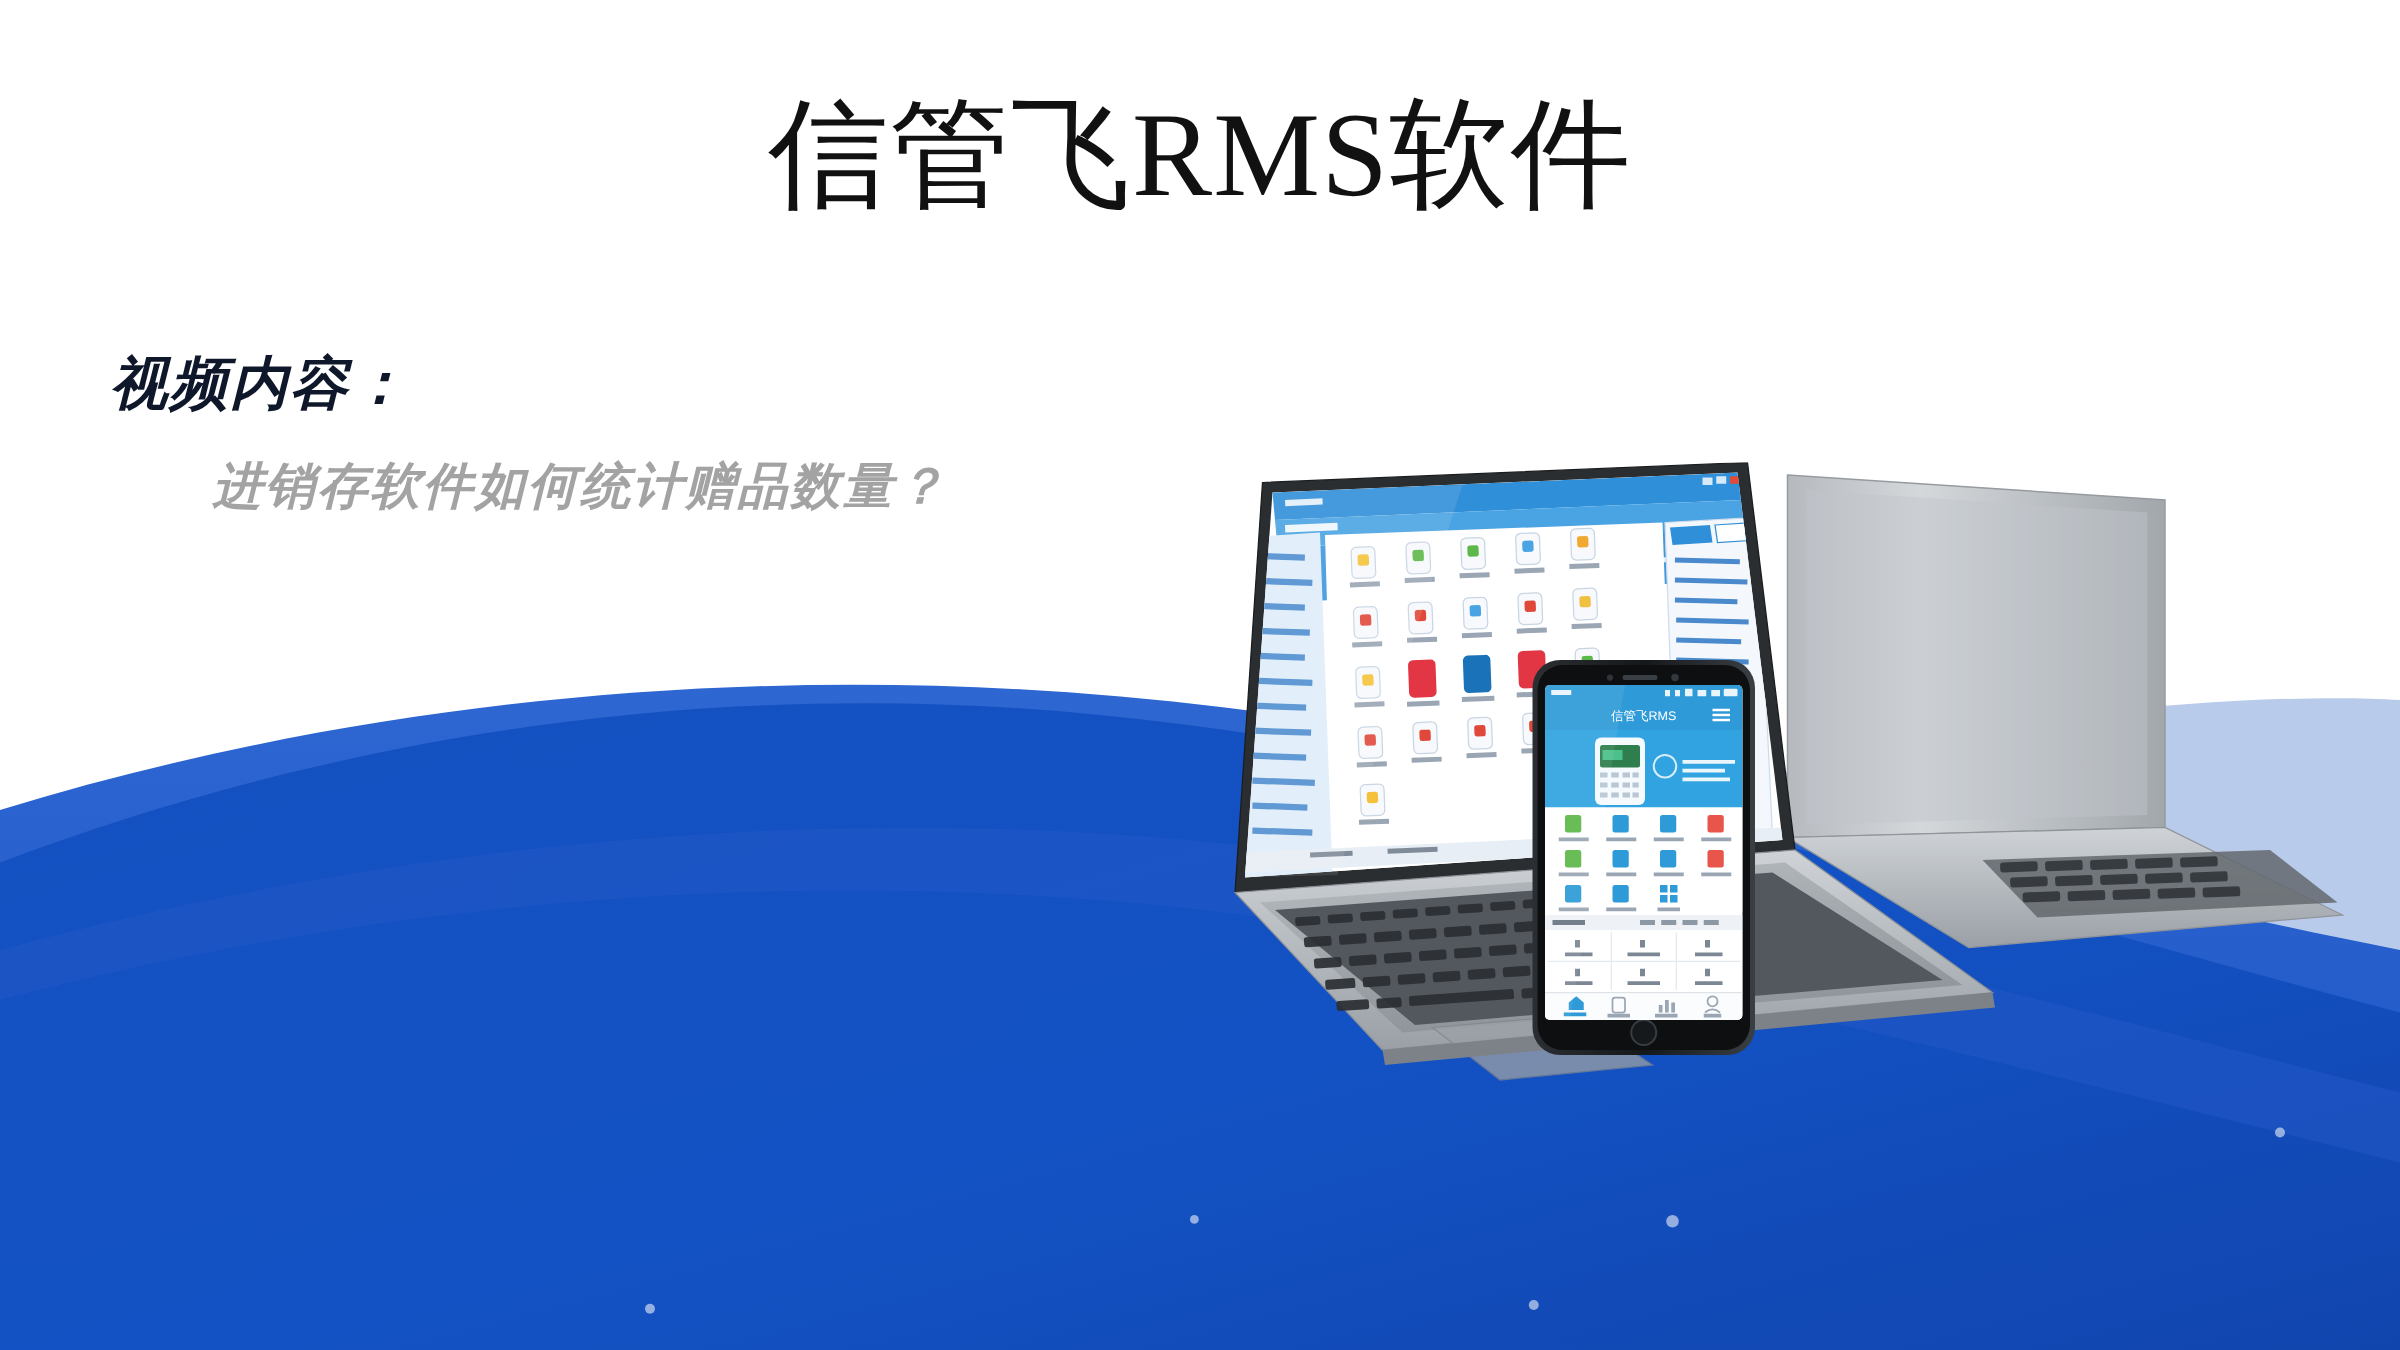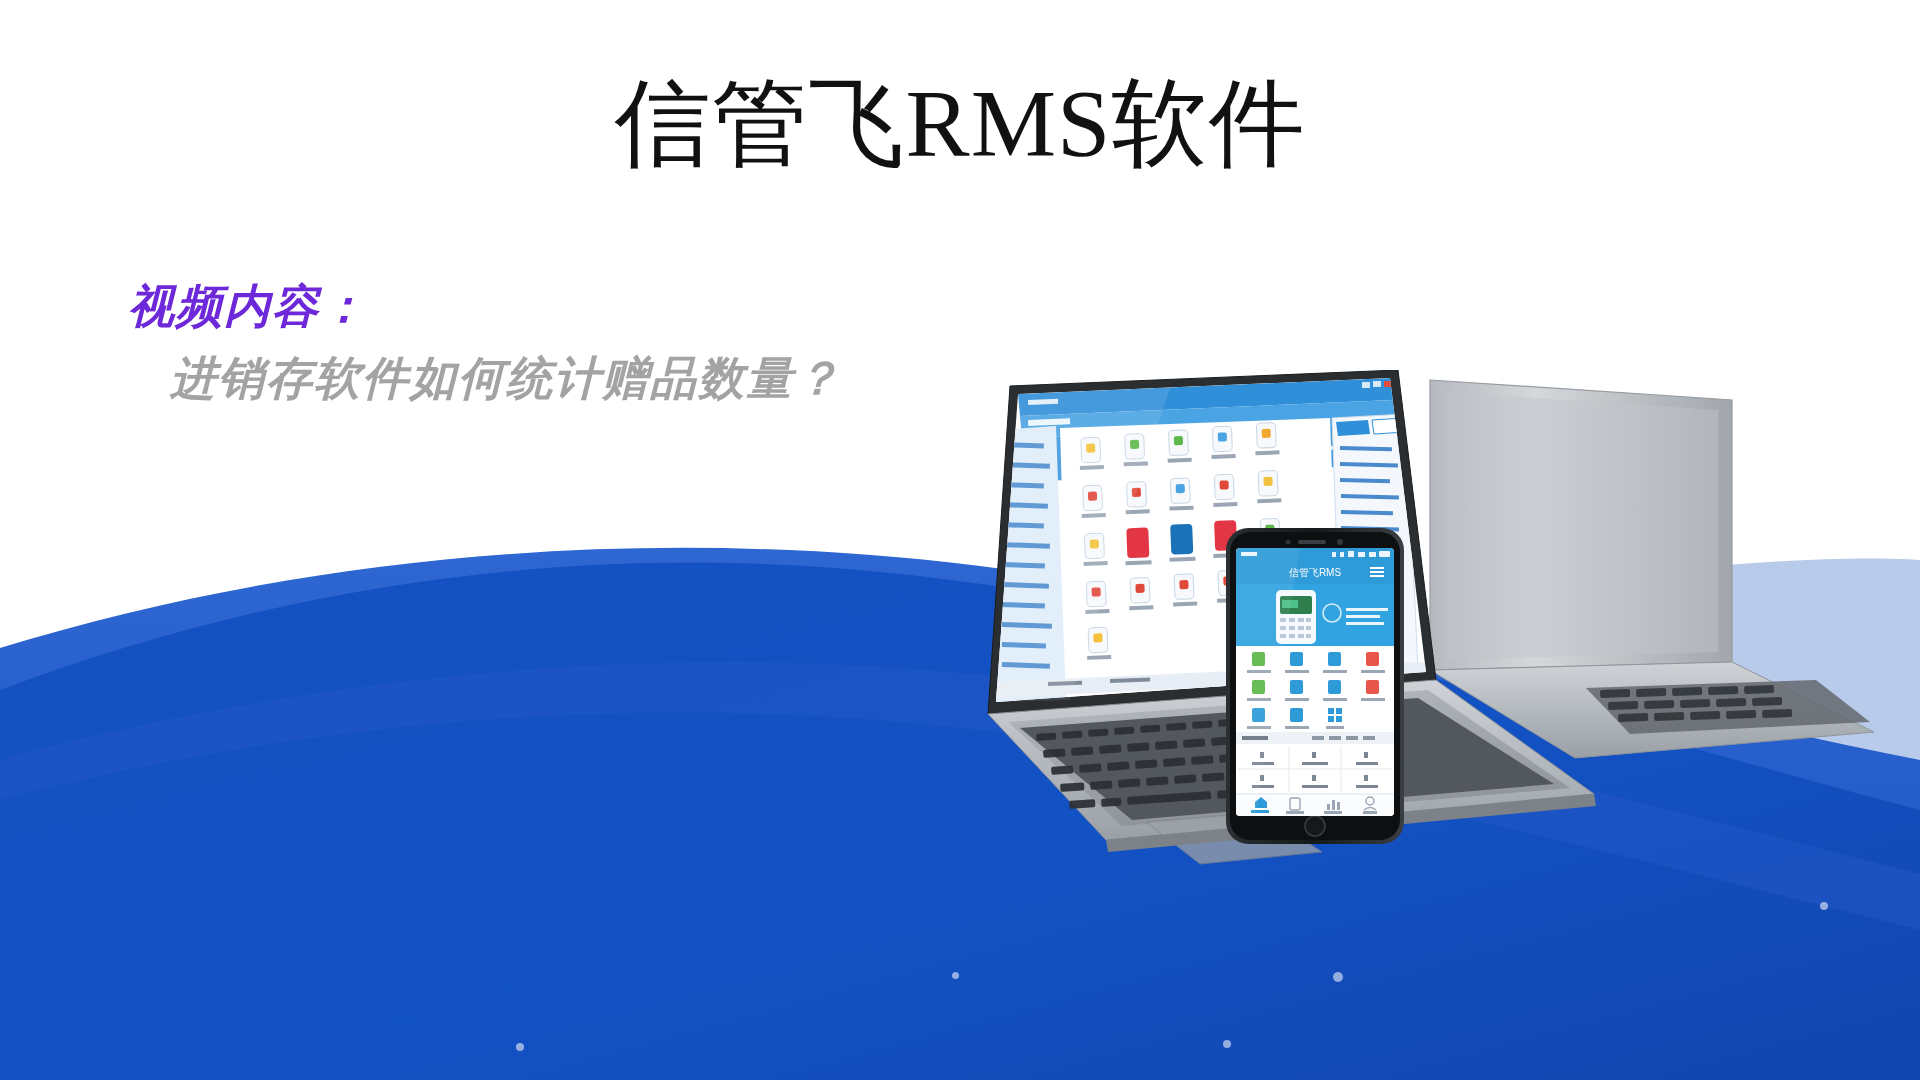--- a/index.html
+++ b/index.html
@@ -48,33 +48,31 @@
     left: 88px;
     top: 278px;
     color: #9a9a9a;
   }
   .subtitle-line1 {
     font-size: 46px;
     font-style: italic;
     font-weight: 700;
     letter-spacing: 2px;
     line-height: 1.25;
-    color: #6d28d9;
-    margin-left: 40px;
+    color: #0f172a;
   }
   .subtitle-line2 {
-    margin-top: 18px;
+    margin-top: 28px;
     margin-left: 82px;
-    font-size: 46px;
+    font-size: 40px;
     font-style: italic;
     font-weight: 700;
     letter-spacing: 2px;
     line-height: 1.25;
     color: #a3a3a3;
-    font-family: Liberation Mono, monospace;
   }
 
   
   .devices {
     position: absolute;
     left: 870px;
     top: 370px;
     width: 1050px;
     height: 580px;
   }

